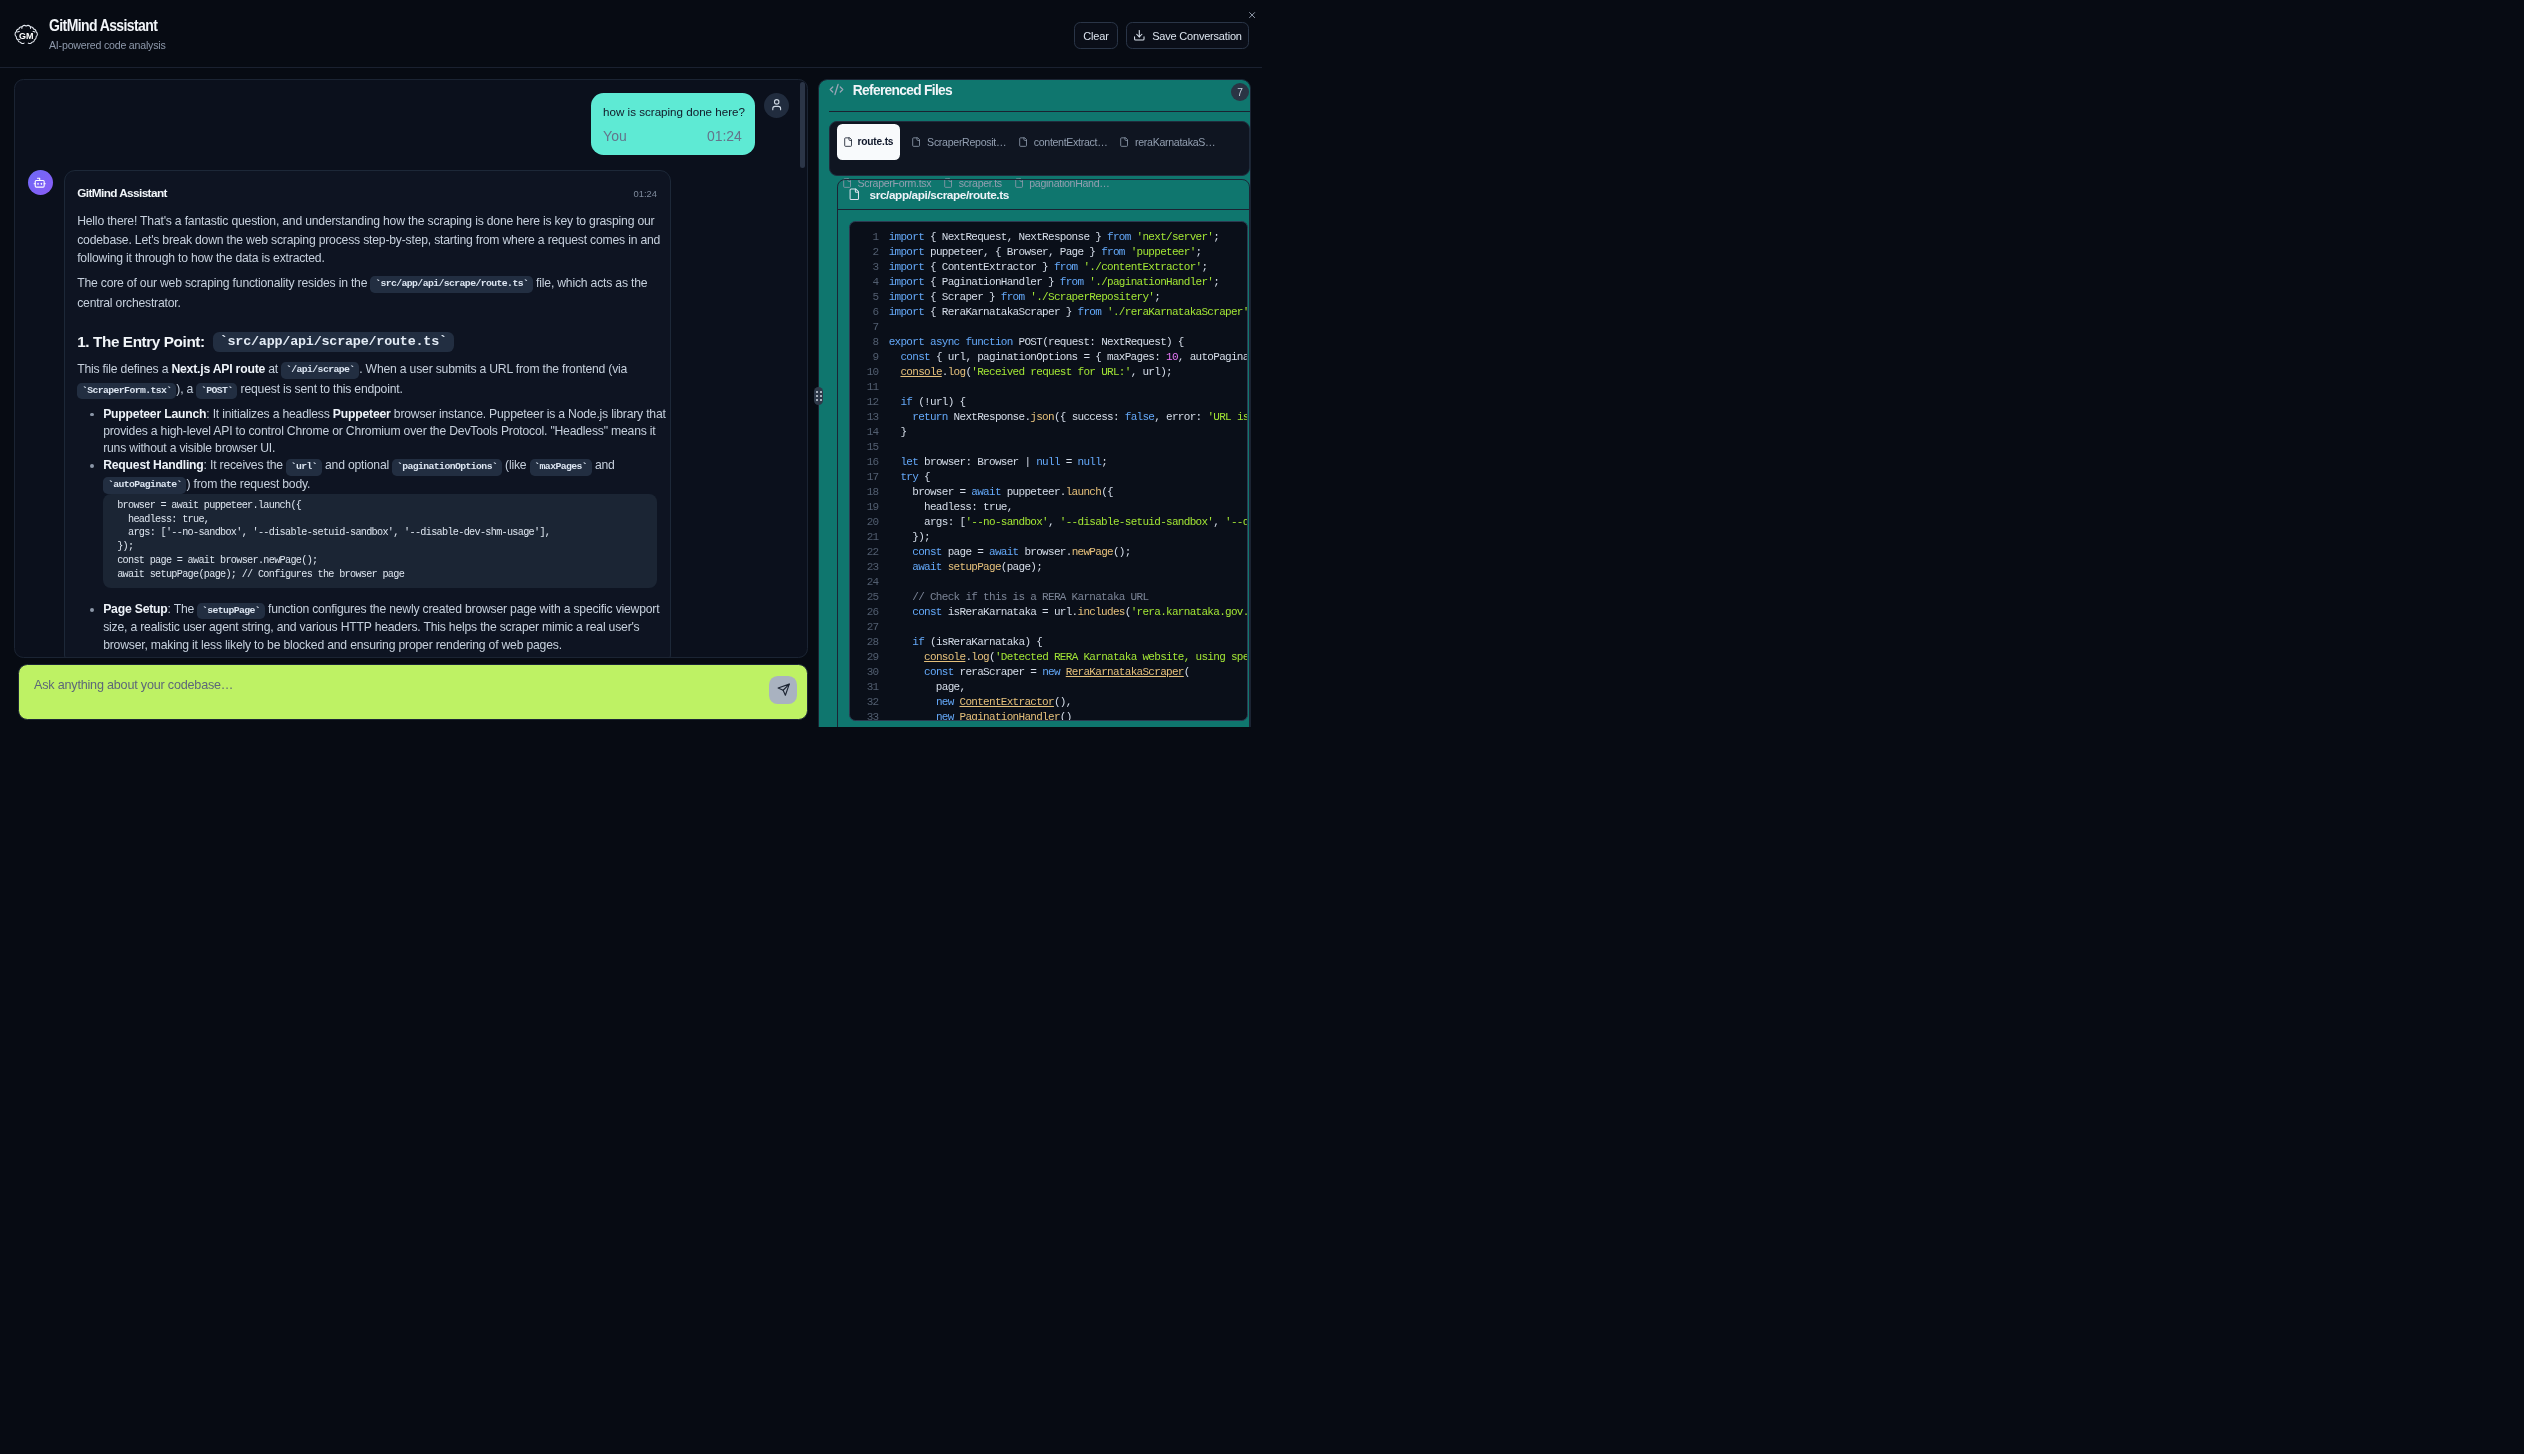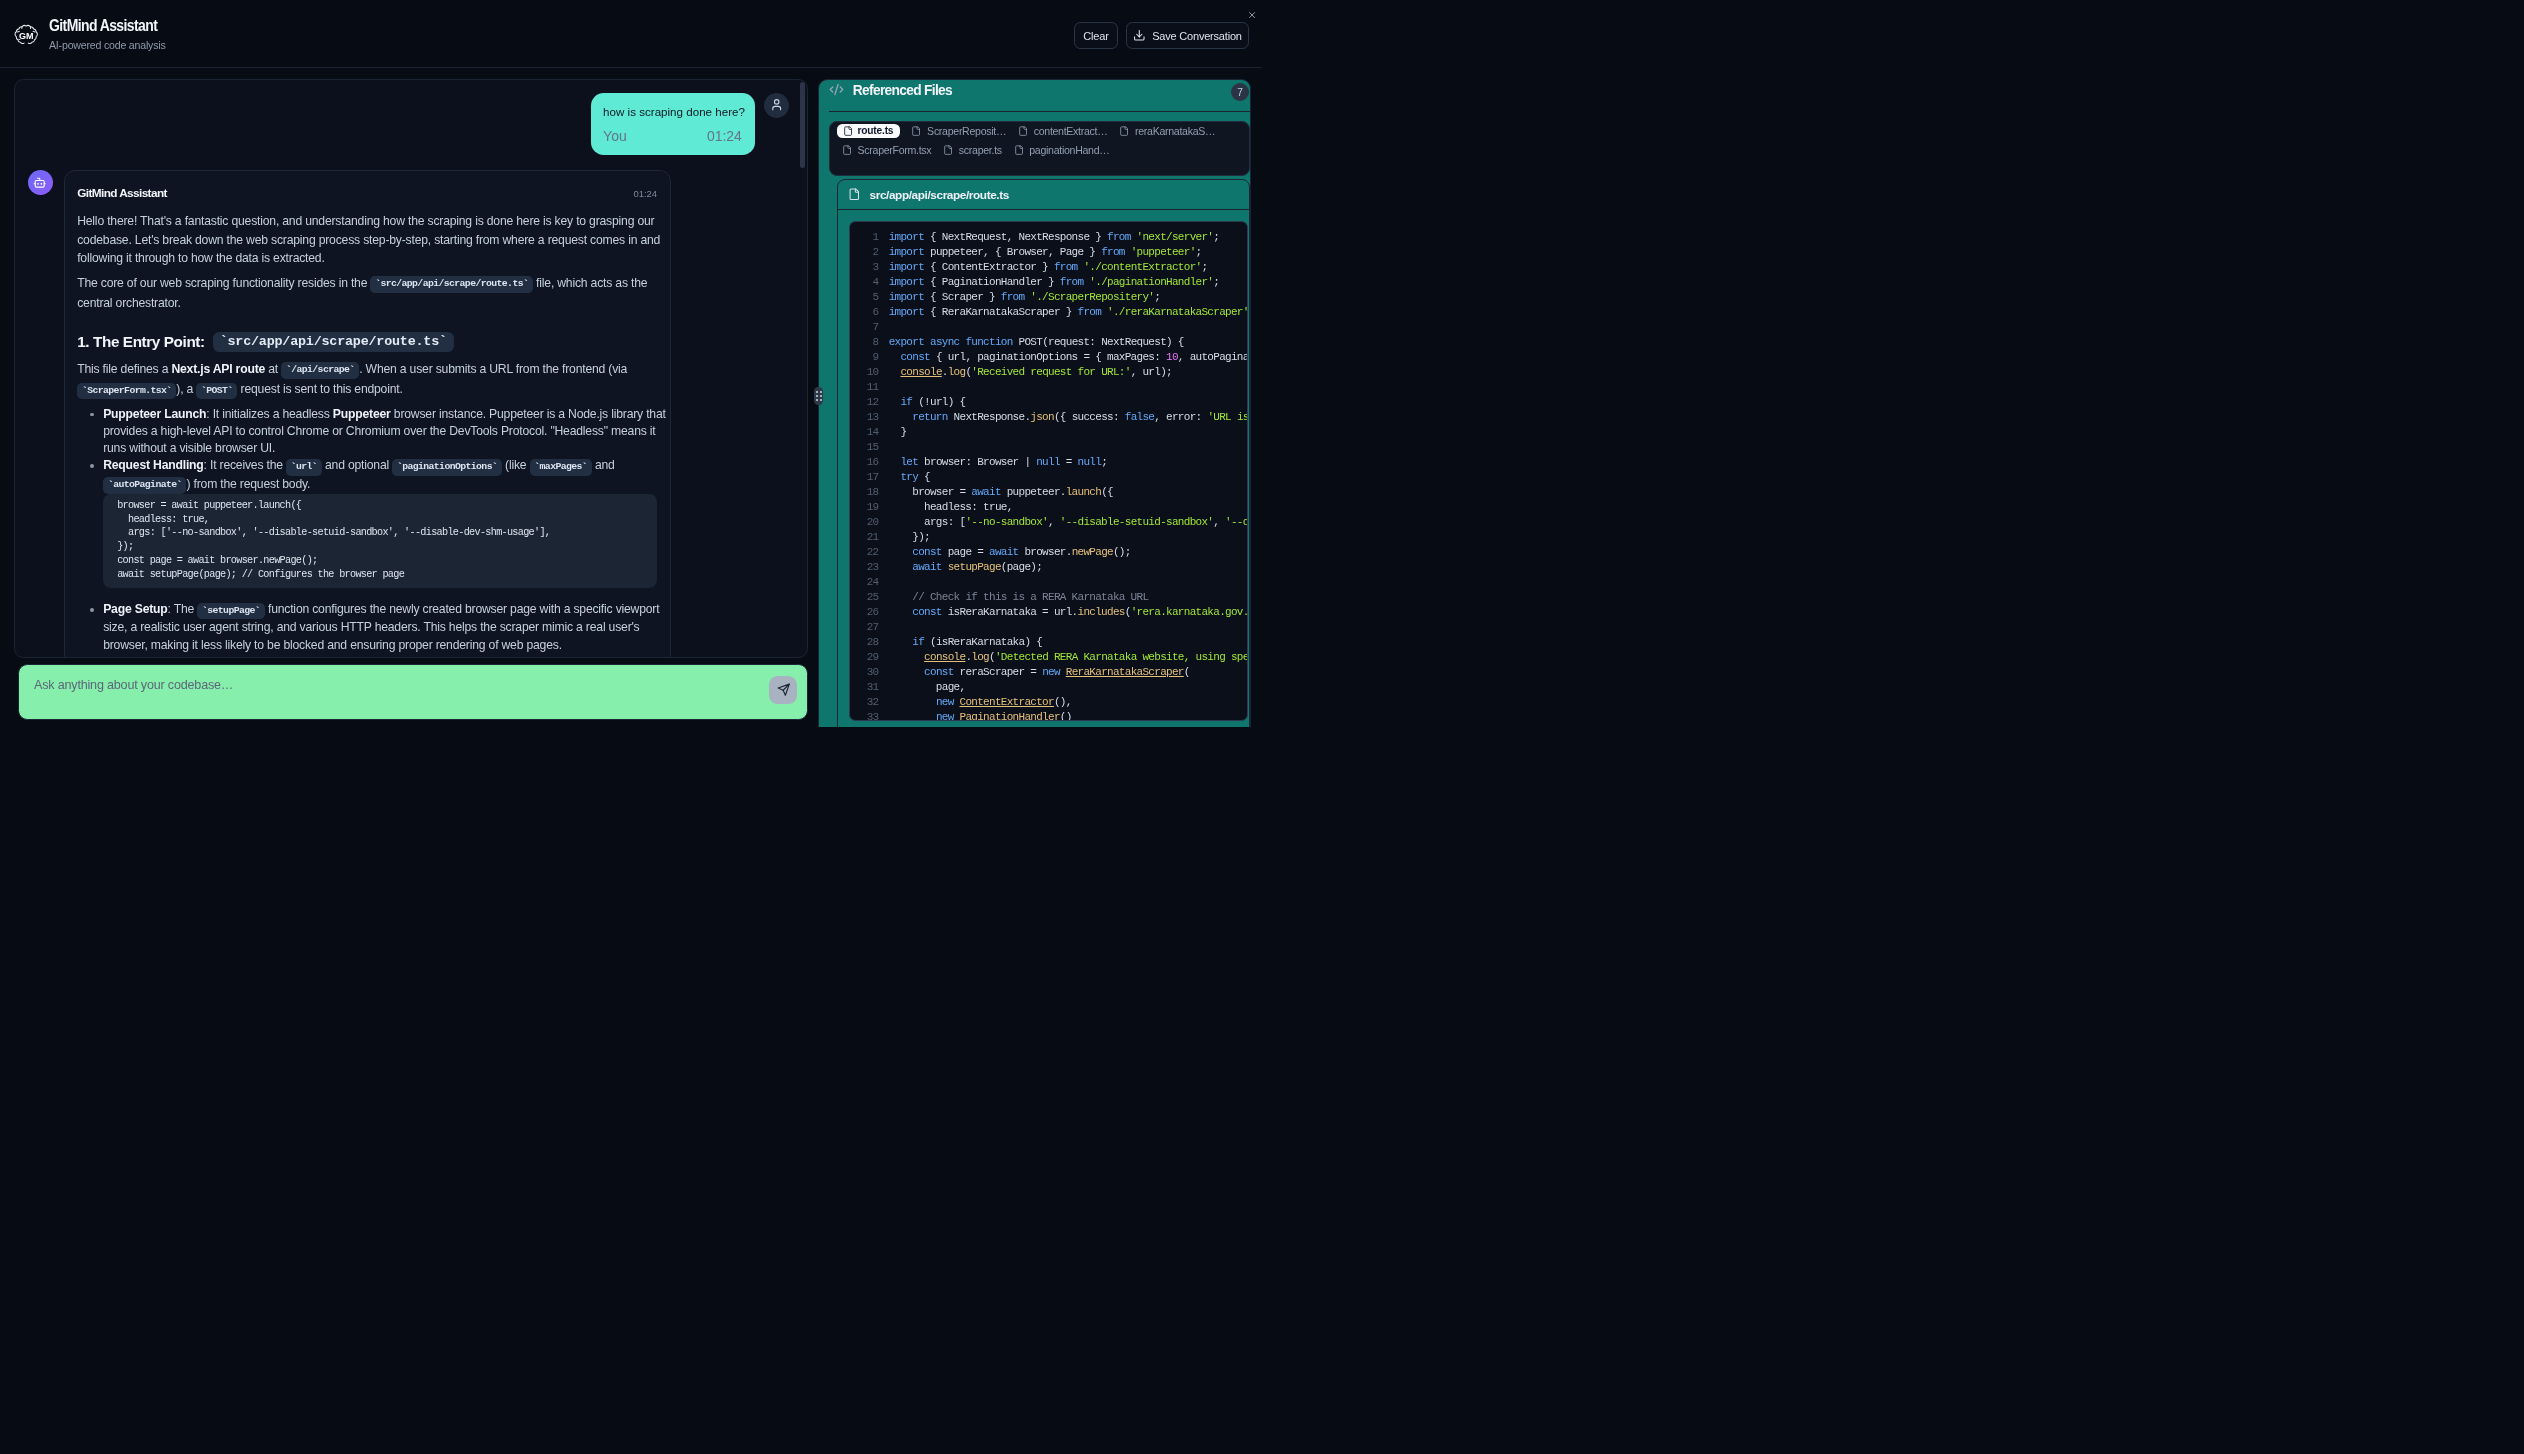--- a/index.html
+++ b/index.html
@@ -38,35 +38,35 @@
 .card b { color:#eef3f9; }
 code.ic { font-family:"Liberation Mono", monospace; font-size:9.8px; font-weight:bold; letter-spacing:-0.6px; background:#222e41; color:#dbe4f0; border-radius:4.7px; padding:2.4px 4.7px 3.1px 4.7px; }
 .h3 { margin-top:18px; font-size:15.3px; font-weight:bold; color:#f1f5f9; display:flex; align-items:center; gap:7.9px; height:22px; letter-spacing:-0.4px; }
 .h3 code { font-family:"Liberation Mono", monospace; font-size:13.4px; line-height:15px; font-weight:bold; letter-spacing:-0.2px; background:#222e41; color:#e2eaf4; border-radius:6.3px; padding:2.4px 7px 3.1px 7px; }
 ul.blts { margin-top:4.7px; padding-left:26px; list-style:none; }
 ul.blts > li { position:relative; font-size:12.2px; line-height:17.3px; color:#c6d0dd; margin-top:0; letter-spacing:-0.2px; white-space:nowrap; }
 ul.blts > li:before { content:""; position:absolute; left:-13.4px; top:7px; width:3.9px; height:3.9px; border-radius:50%; background:#8b96a7; }
 .cblock { margin:0 0 13.4px 26px; background:#1b2534; border-radius:7.9px; padding:4.7px 14px 6.3px; font-family:"Liberation Mono", monospace; font-size:10.2px; letter-spacing:-0.7px; line-height:13.8px; color:#dde5ef; white-space:pre; }
 
 
-.inputbox { position:absolute; left:18px; top:664px; width:790px; height:56px; border:0.8px solid #1c2535; border-radius:9.4px; background:#86efac; }
+.inputbox { position:absolute; left:18px; top:664px; width:790px; height:56px; border:0.8px solid #1c2535; border-radius:9.4px; background:#bef264; }
 .inputbox .ph { position:absolute; left:15px; top:12.6px; font-size:12.6px; color:#5c6779; letter-spacing:-0.2px; }
 .sendbtn { position:absolute; right:9.8px; top:11px; width:28px; height:28px; border-radius:8.6px; background:#a9b2c0; display:flex; align-items:center; justify-content:center; }
 
 .grip { position:absolute; left:814px; top:387px; width:9.4px; height:17.7px; background:#2e3949; border-radius:4.7px; z-index:5; display:flex; align-items:center; justify-content:center; }
 .grip .dots { display:grid; grid-template-columns:1.9px 1.9px; gap:1.9px 2.4px; }
 .grip .dots i { width:1.9px; height:1.9px; border-radius:50%; background:#cfd6e2; }
 
 .rp { position:absolute; left:818px; top:79px; width:433px; height:692px; border:0.8px solid #1b2433; border-radius:9.4px; background:#0f766e; }
 .rp-head { position:absolute; left:10.2px; top:1.6px; display:flex; align-items:center; gap:8.6px; }
 .rp-head .t { font-size:13.8px; font-weight:bold; color:#f2f5f9; letter-spacing:-0.7px; transform:scaleY(1.12); transform-origin:center; }
 .rp-badge { position:absolute; right:0.8px; top:3.1px; width:18px; height:18px; border-radius:50%; background:#2a3444; color:#c3cdda; font-size:10.2px; display:flex; align-items:center; justify-content:center; }
 .rp-div { position:absolute; left:10.2px; right:0; top:31px; height:0.8px; background:#1a2331; }
 .chips { position:absolute; left:10.2px; right:0.4px; top:41px; height:55px; border:0.8px solid #202b3c; border-radius:7.9px; background:#0f1521; padding:1.6px 7px; display:flex; flex-wrap:wrap; align-content:flex-start; column-gap:11.8px; row-gap:5.1px; }
-.chip { display:flex; align-items:center; gap:5.5px; font-size:10.6px; color:#929eb0; height:14px; letter-spacing:-0.3px; }
+.chip { display:flex; align-items:center; gap:5.5px; font-size:10.6px; color:#929eb0; height:36px; letter-spacing:-0.3px; }
 .chip.on { background:#f8fafc; color:#0f172a; font-weight:bold; font-size:10.2px; border-radius:5.5px; padding:0 6.3px; gap:3.9px; letter-spacing:-0.2px; }
 .fcard { position:absolute; left:10.2px; right:0.4px; top:99px; bottom:-1.6px; border:0.8px solid #1b2535; border-radius:7.9px 7.9px 0 0;margin-left:8px; }
 .fpath { height:30px; display:flex; align-items:center; gap:8.6px; padding:0 10.2px; border-bottom:0.8px solid #1a2433; font-size:11.8px; font-weight:bold; color:#eef2f8; letter-spacing:-0.4px; }
 .codewrap { position:absolute; left:11px; top:41px; width:399px; height:500px; border:0.8px solid #2c3950; border-radius:6.3px; background:#0a0f19; overflow:hidden; }
 .codewrap pre { margin:0; padding:7.9px 0 0 4.7px; font-family:"Liberation Mono", monospace; font-size:11px; letter-spacing:-0.7px; line-height:15px; white-space:pre; }
 .cl { display:flex; }
 .cl .n { flex:0 0 23.6px; text-align:right; margin-right:10.2px; color:#525e70; }
 .cl .c { white-space:pre; color:#d5dde9; }
 .k { color:#64a8f8; } 
 .s { color:#a3e635; } 

